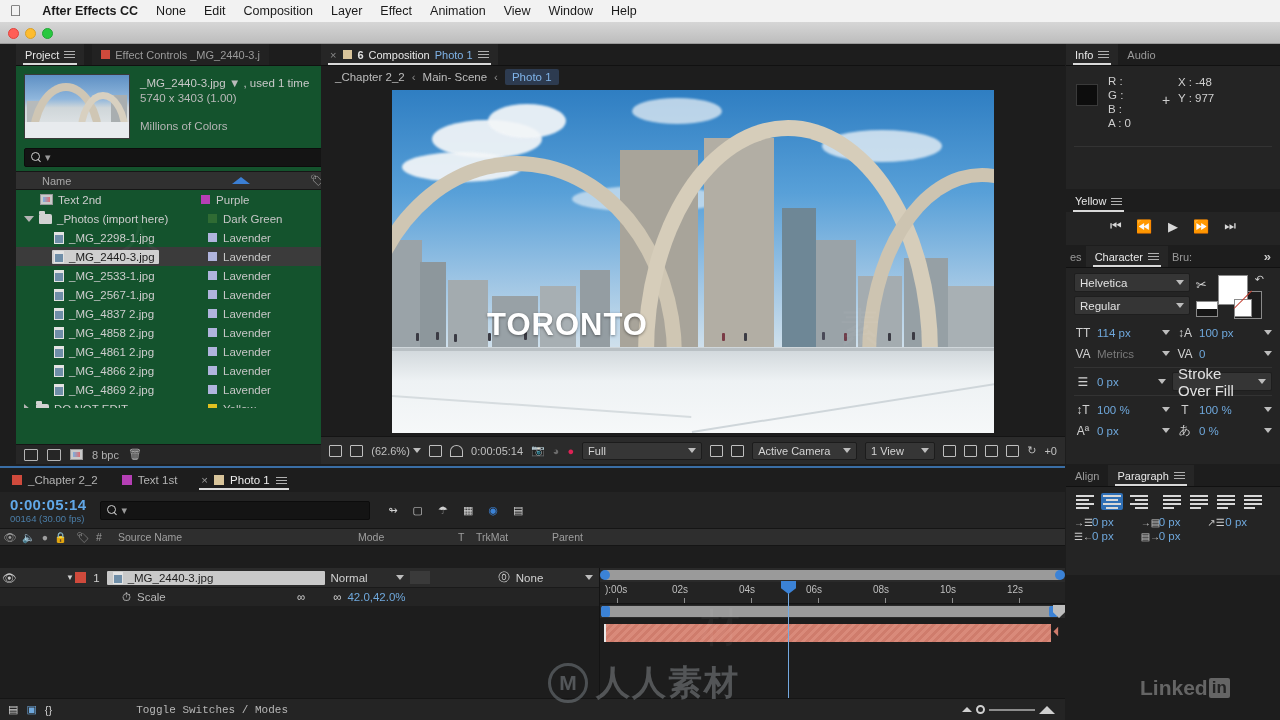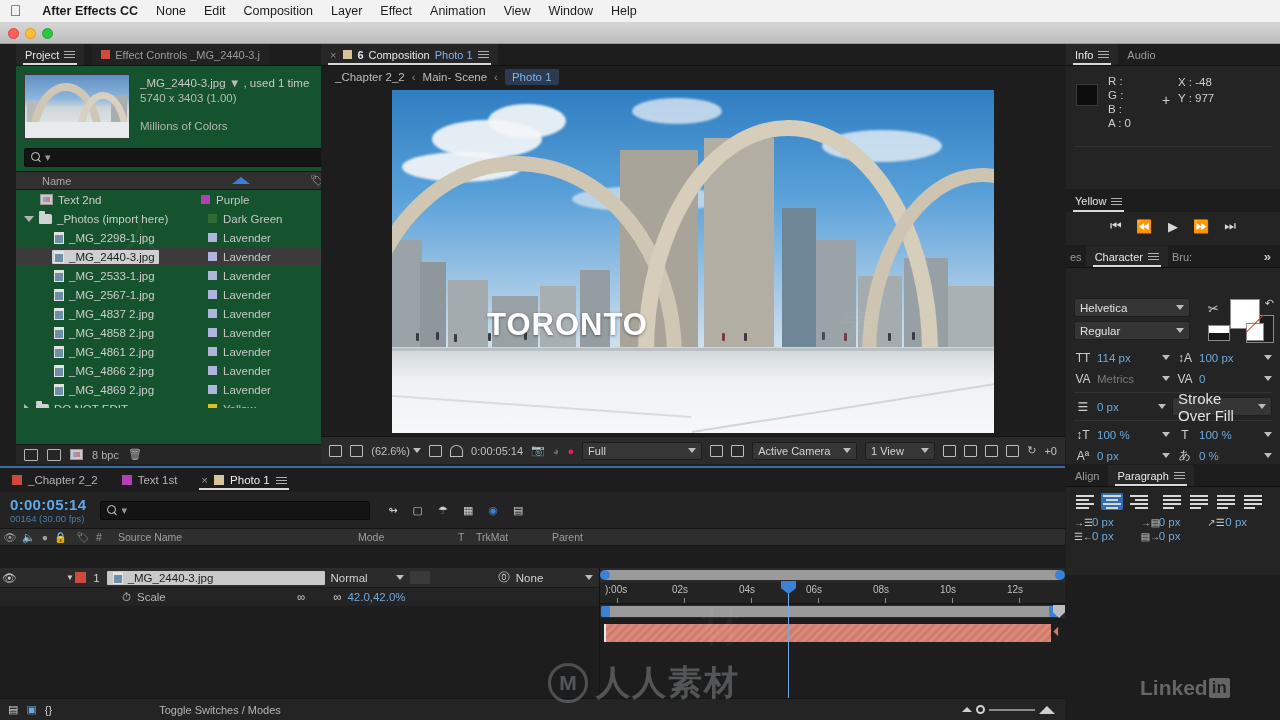--- a/index.html
+++ b/index.html
@@ -178,21 +178,21 @@
   .info-rgb { font-size: 11.5px; line-height: 14px; color: #cfcfcf; }
   .info-xy { position: absolute; left: 112px; top: 8px; font-size: 11.5px; line-height: 16px; color: #cfcfcf;}
   .info-cross { position:absolute; left:96px; top:26px; color:#cfcfcf; font-size:14px;}
   .info-div { position:absolute; left:8px; right:8px; top:80px; height:1px; background:#333;}
 
   #previewPanel { left: 1066px; top: 190px; width: 214px; height: 55px; background: #242424; }
   .preview-btns { display:flex; align-items:center; justify-content:center; gap: 15px; padding-top: 6px; color:#d8d8d8; font-size: 13px;}
 
   #charPanel { left: 1066px; top: 246px; width: 214px; height: 218px; background: #242424; }
   .char-body { padding: 5px 8px 0 8px; }
-  .fontrow { display:flex; gap:18px; align-items:center;margin-top:25px; }
+  .fontrow { display:flex; gap:6px; align-items:flex-end; }
   .fontsel {
     width: 116px; height: 19px; background:#353535; border:1px solid #1e1e1e; border-radius:2px;
     display:flex; align-items:center; justify-content:space-between; padding:0 5px; font-size:11.5px; color:#e2e2e2; margin-bottom:4px;
   }
   .swatches { position: relative; width: 66px; height: 44px; }
   .sw-fill { position:absolute; left:22px; top:0; width:30px;height:30px;background:#fff;border:1px solid #8a8a8a;}
   .sw-stroke{ position:absolute; left:38px; top:16px; width:28px;height:28px;background:#1c1c1c;border:1px solid #8a8a8a;}
   .sw-nofill{ position:absolute; left:38px; top:24px; width:18px;height:18px;background:#fff;border:1px solid #8a8a8a; z-index:3;}
   .sw-nofill::after{content:'';position:absolute;left:-1px;top:8px;width:25px;height:1px;background:#c0392b;transform:rotate(-45deg);transform-origin:left;}
   .sw-bw{ position:absolute; left:0; top:26px; width:22px;height:16px;background:linear-gradient(#fff 50%, #161616 50%);border:1px solid #8a8a8a;}
@@ -995,21 +995,21 @@
         </div>
         <div style="position:absolute;right:0;top:37px;width:12px;height:13px;background:#bdbdbd;clip-path:polygon(0 0,100% 0,100% 55%,50% 100%,0 55%);"></div>
         <div style="position:absolute;right:0;top:56px;width:12px;height:18px;color:#cf7c6c;font-size:13px;">⏴</div>
       </div>
     </div>
 
     <div class="tl-foot">
       <span style="margin-left:8px;color:#cfcfcf;">▤</span>
       <span style="margin-left:8px;color:#6fa8dc;">▣</span>
       <span style="margin-left:8px;color:#cfcfcf;">{}</span>
-      <span style="margin-left:107px;">Toggle Switches / Modes</span>
+      <span style="margin-left:84px;font-family:Liberation Mono, monospace;">Toggle Switches / Modes</span>
       <span style="flex:1"></span>
       <span class="zoomsl" style="margin-right:10px;">
         <span class="tri-s"></span>
         <span class="knob"></span>
         <span class="line"></span>
         <span class="tri-l"></span>
       </span>
     </div>
   </div>
 

